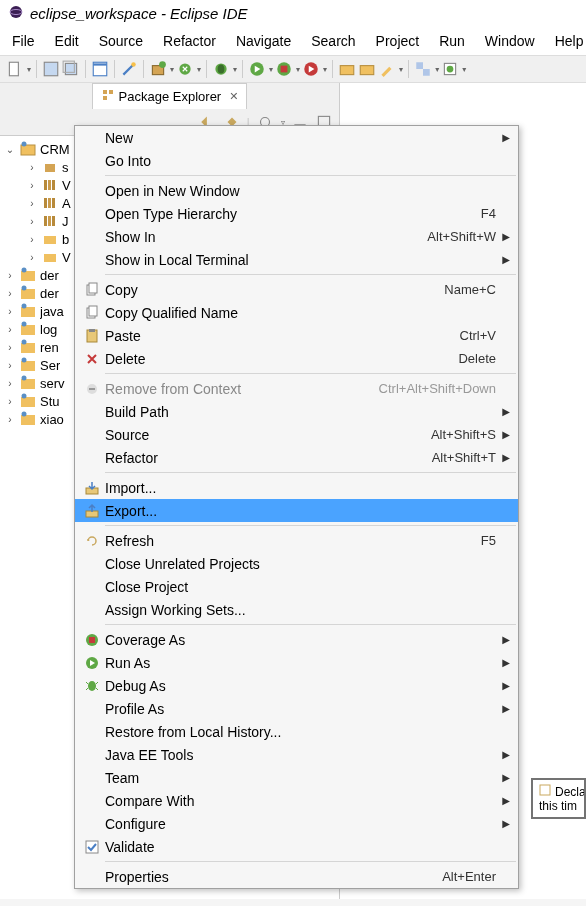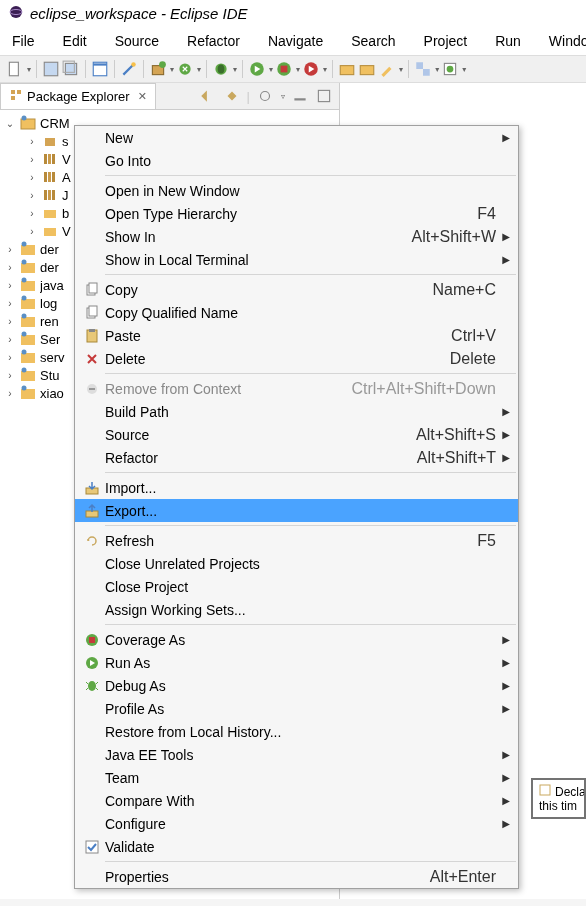--- a/index.html
+++ b/index.html
@@ -17,21 +17,21 @@
       align-items: center;
       padding: 4px 8px;
       background: #fff;
       gap: 6px;
       font-style: italic;
     }
     .title-bar .icon svg { width: 16px; height: 16px; }
     .title-text { font-size: 15px; }
     .menu-bar {
       display: flex;
-      gap: 12px;
+      gap: 4px;
       padding: 4px 4px;
       background: #fff;
       font-size: 14px;
     }
     .menu-bar span { padding: 2px 8px; cursor: default; }
     .toolbar {
       display: flex;
       align-items: center;
       gap: 2px;
       padding: 4px 6px;
@@ -54,20 +54,21 @@
       width: 340px;
       border-right: 1px solid #ccc;
       background: #fff;
     }
     .explorer-tabs {
       display: flex;
       align-items: center;
       border-bottom: 1px solid #ccc;
       background: #f0f0f0;
       padding: 0;
+      flex-direction: column;
     }
     .explorer-tab {
       display: flex;
       align-items: center;
       gap: 4px;
       padding: 4px 8px;
       background: #fff;
       border: 1px solid #ccc;
       border-bottom: none;
       font-size: 13px;
@@ -124,21 +125,21 @@
     .cm-item.disabled { color: #888; }
     .cm-icon-col {
       width: 26px;
       display: flex;
       align-items: center;
       justify-content: center;
     }
     .cm-icon-col svg, .cm-icon-col .glyph { width: 16px; height: 16px; font-size: 14px; }
     .cm-label { flex: 0 0 auto; }
     .cm-spacer { flex: 1; }
-    .cm-shortcut { color: #333; font-size: 16px; }
+    .cm-shortcut { color: #333; font-size: 13px; }
     .cm-item.disabled .cm-shortcut { color: #999; }
     .cm-arrow { width: 14px; text-align: right; font-size: 10px; color: #333; }
     .cm-sep {
       height: 1px;
       background: #d5d5d5;
       margin: 3px 2px 3px 30px;
     }
     .side-popup {
       position: absolute;
       right: 0;

